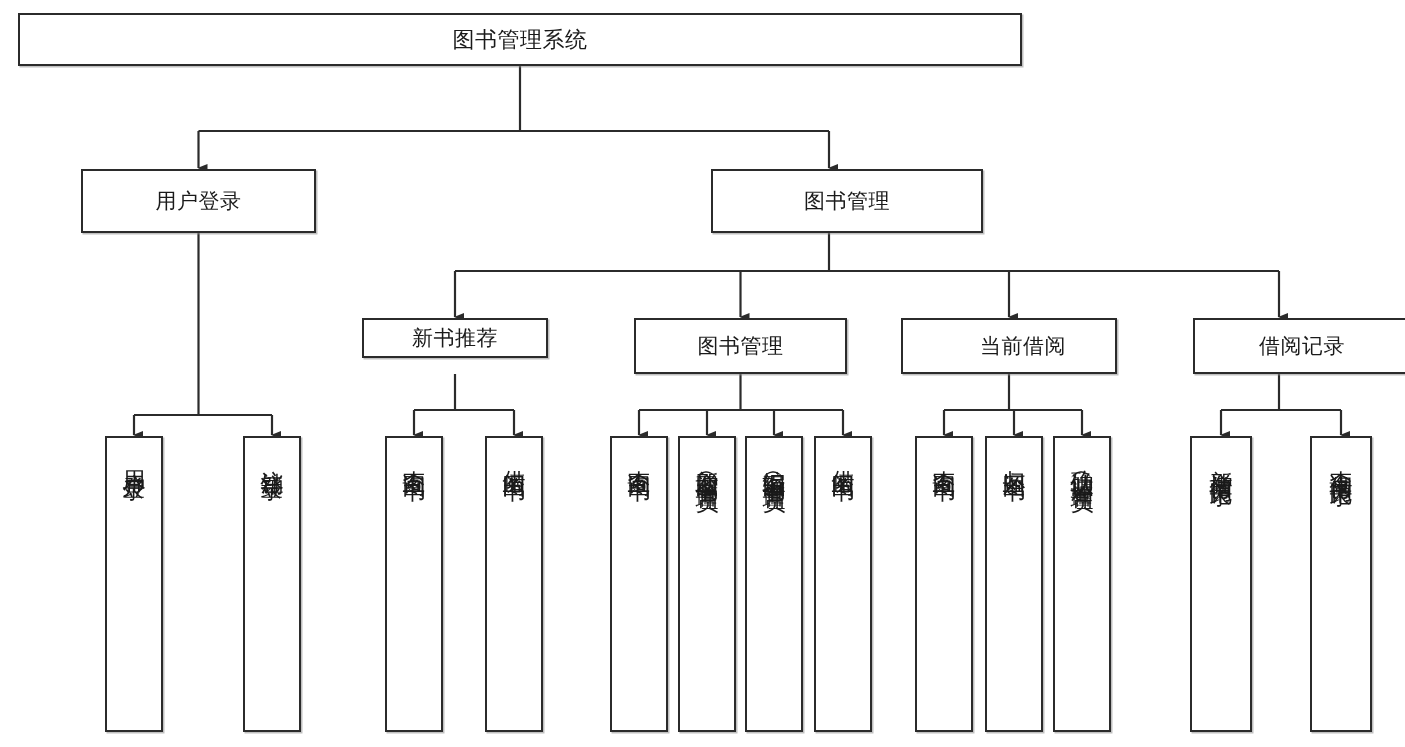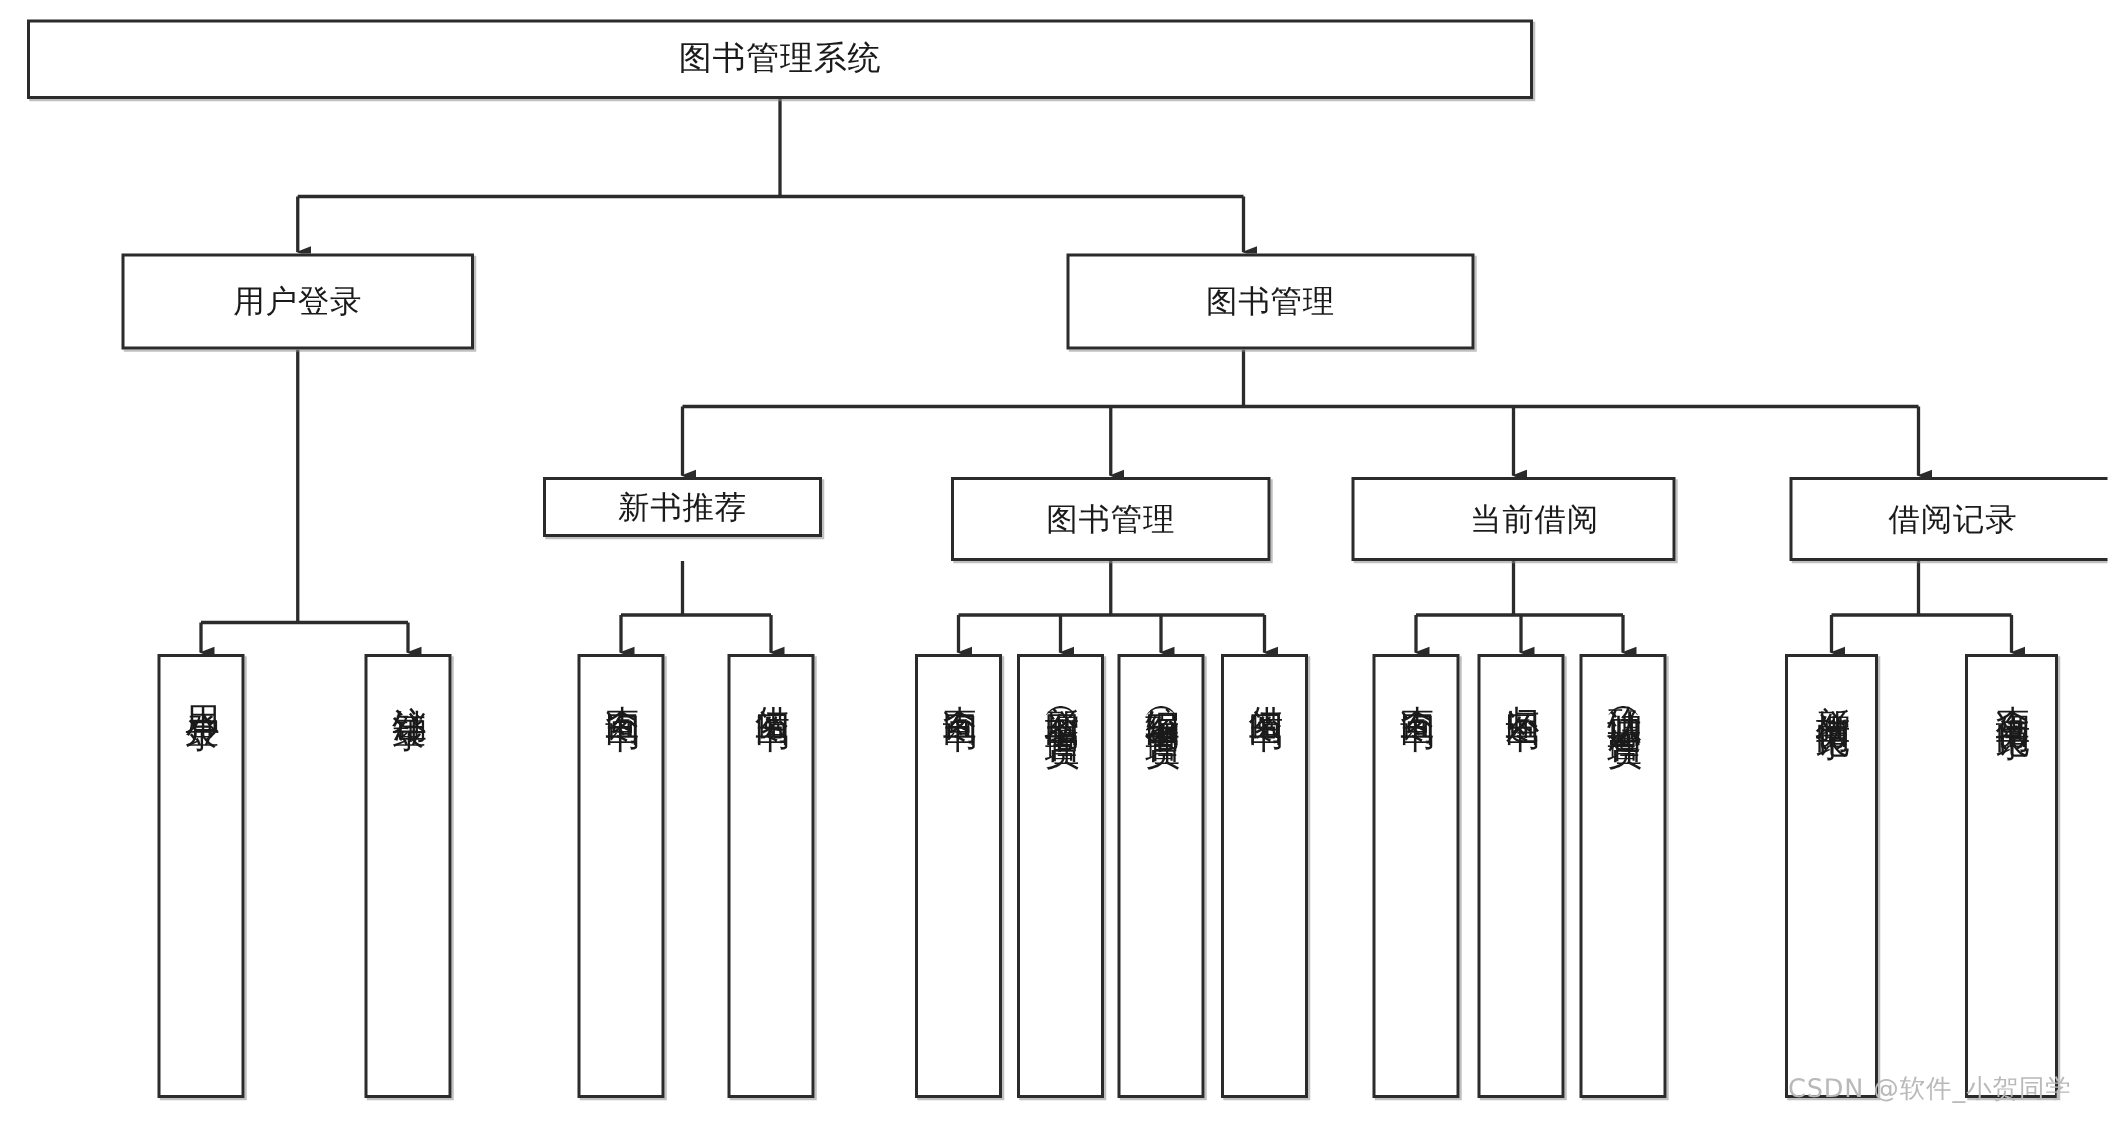--- a/index.html
+++ b/index.html
@@ -158,15 +158,14 @@
         <span class="label">确认归还（管理员）</span>
       </div>
       <div class="node vertical" id="node-n12" style="left: 1190px; top: 436px; width: 62px; height: 296px;">
         <span class="label">新增借阅记录</span>
       </div>
       <div class="node vertical" id="node-n13" style="left: 1310px; top: 436px; width: 62px; height: 296px;">
         <span class="label">查询借阅记录</span>
       </div>
     </div>
 
-  <div class="watermark" style="left: 1192px; top: 714px;">CSDN @软件_小贺同学</div>
 
 </div>
 
 </body></html>

